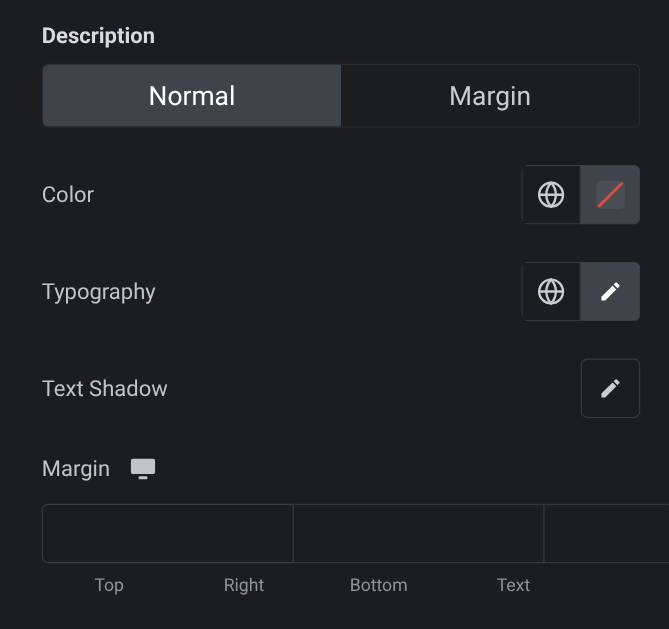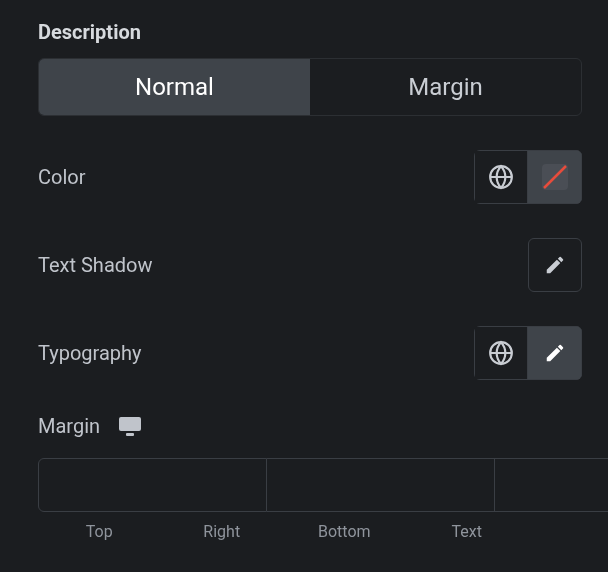--- a/index.html
+++ b/index.html
@@ -120,41 +120,41 @@
       <button class="ctrl-btn active">
         <svg class="noswatch" viewBox="0 0 30 30">
           <rect x="2" y="2" width="26" height="26" rx="4" fill="#4a4e55"></rect>
           <line x1="4" y1="26" x2="26" y2="4" stroke="#e74c3c" stroke-width="2.5"></line>
         </svg>
       </button>
     </div>
   </div>
 
   <div class="row">
-    <div class="row-label">Text Shadow</div>
-    <div class="controls">
-      <button class="ctrl-btn solo">
-        <svg class="pencil-icon" viewBox="0 0 24 24" fill="currentColor">
-          <path d="M3 17.25V21h3.75L17.81 9.94l-3.75-3.75L3 17.25zM20.71 7.04a1 1 0 0 0 0-1.41l-2.34-2.34a1 1 0 0 0-1.41 0l-1.83 1.83 3.75 3.75 1.83-1.83z"></path>
-        </svg>
-      </button>
-    </div>
-  </div>
-
-  <div class="row">
     <div class="row-label">Typography</div>
     <div class="ctrl-group">
       <button class="ctrl-btn">
         <svg class="globe-icon" viewBox="0 0 24 24" fill="none" stroke="currentColor" stroke-width="2">
           <circle cx="12" cy="12" r="10"></circle>
           <path d="M2 12h20"></path>
           <path d="M12 2c2.8 3 4 6.5 4 10s-1.2 7-4 10c-2.8-3-4-6.5-4-10s1.2-7 4-10z"></path>
         </svg>
       </button>
       <button class="ctrl-btn active">
+        <svg class="pencil-icon" viewBox="0 0 24 24" fill="currentColor">
+          <path d="M3 17.25V21h3.75L17.81 9.94l-3.75-3.75L3 17.25zM20.71 7.04a1 1 0 0 0 0-1.41l-2.34-2.34a1 1 0 0 0-1.41 0l-1.83 1.83 3.75 3.75 1.83-1.83z"></path>
+        </svg>
+      </button>
+    </div>
+  </div>
+
+  <div class="row">
+    <div class="row-label">Text Shadow</div>
+    <div class="controls">
+      <button class="ctrl-btn solo">
         <svg class="pencil-icon" viewBox="0 0 24 24" fill="currentColor">
           <path d="M3 17.25V21h3.75L17.81 9.94l-3.75-3.75L3 17.25zM20.71 7.04a1 1 0 0 0 0-1.41l-2.34-2.34a1 1 0 0 0-1.41 0l-1.83 1.83 3.75 3.75 1.83-1.83z"></path>
         </svg>
       </button>
     </div>
   </div>
 
   <div class="margin-header">
     <div class="row-label">Margin</div>
     <span style="display:inline-flex;cursor:pointer">

